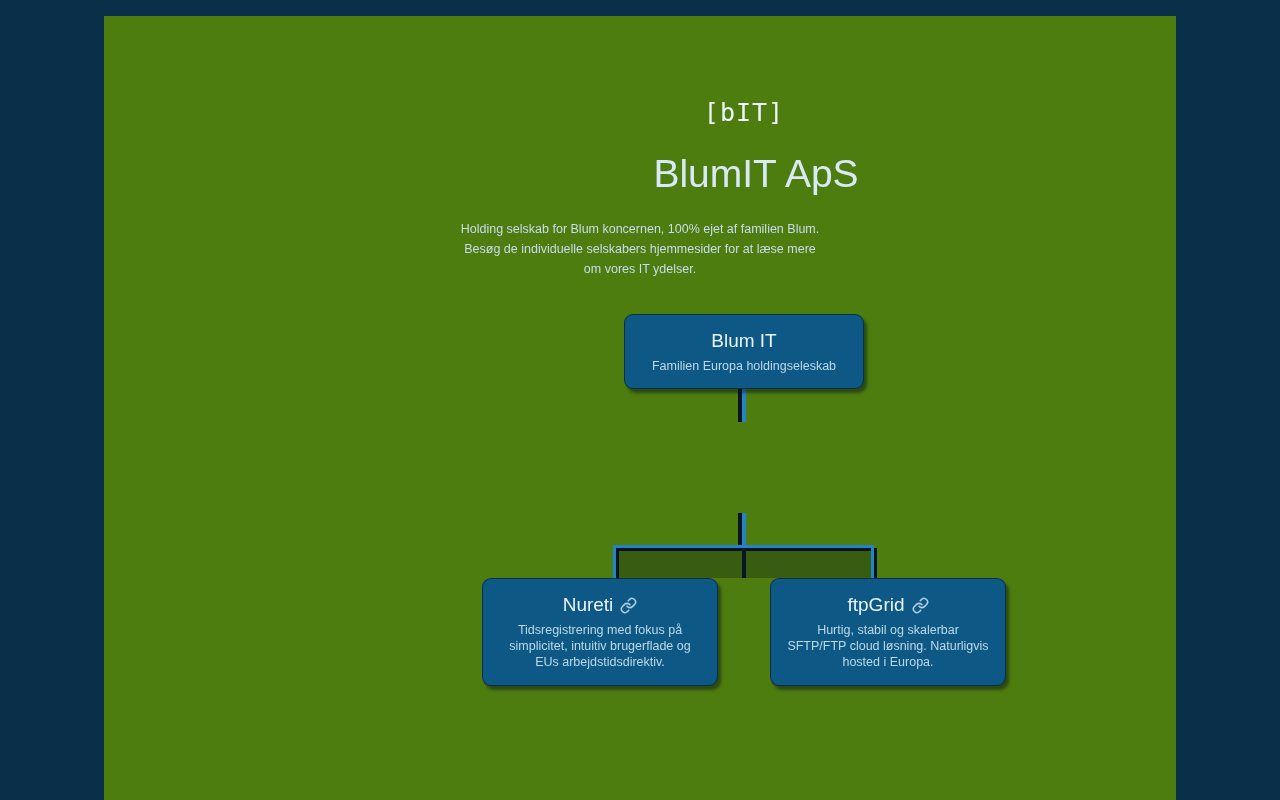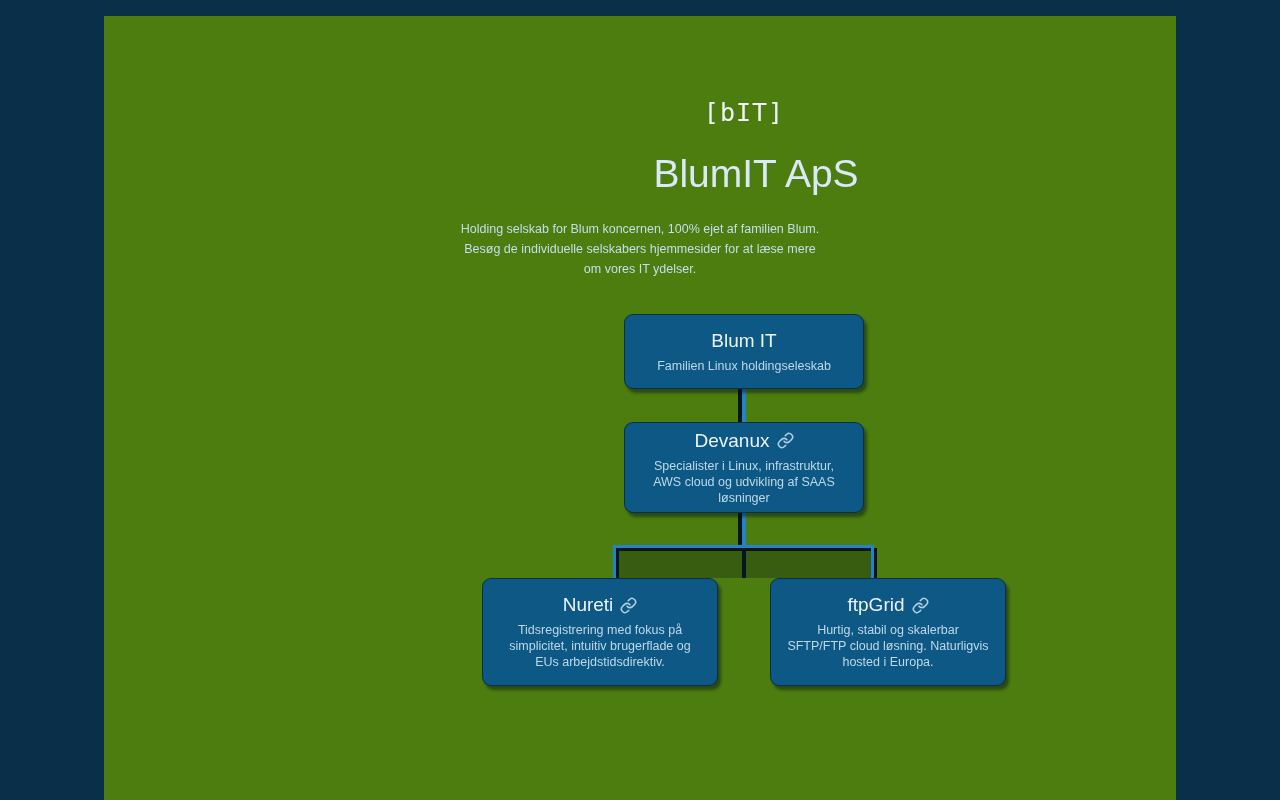--- a/index.html
+++ b/index.html
@@ -127,35 +127,23 @@
   <div class="c c-dark br-dark-m"></div>
   <div class="c c-dark br-dark-r"></div>
   <div class="c c-blue br-blue-h"></div>
   <div class="c c-blue br-blue-l"></div>
   <div class="c c-blue br-blue-r"></div>
 
   <div class="node node-blumit">
     <div class="node-title">
       <span>Blum IT</span>
     </div>
-    <div class="node-desc">Familien Linux holdingseleskab</div>
+    <div class="node-desc">Familien Europa holdingseleskab</div>
   </div>
 
-  <div class="node node-devanux">
-    <div class="node-title">
-      <span>Devanux</span>
-      <span class="link-icon">
-        <svg viewBox="0 0 24 24" fill="none" stroke="currentColor" stroke-width="2.2" stroke-linecap="round" stroke-linejoin="round">
-          <path d="M10 13a5 5 0 0 0 7.54.54l3-3a5 5 0 0 0-7.07-7.07l-1.72 1.71"></path>
-          <path d="M14 11a5 5 0 0 0-7.54-.54l-3 3a5 5 0 0 0 7.07 7.07l1.71-1.71"></path>
-        </svg>
-      </span>
-    </div>
-    <div class="node-desc">Specialister i Linux, infrastruktur, AWS cloud og udvikling af SAAS løsninger</div>
-  </div>
 
   <div class="node node-ftpgrid">
     <div class="node-title">
       <span>ftpGrid</span>
       <span class="link-icon">
         <svg viewBox="0 0 24 24" fill="none" stroke="currentColor" stroke-width="2.2" stroke-linecap="round" stroke-linejoin="round">
           <path d="M10 13a5 5 0 0 0 7.54.54l3-3a5 5 0 0 0-7.07-7.07l-1.72 1.71"></path>
           <path d="M14 11a5 5 0 0 0-7.54-.54l-3 3a5 5 0 0 0 7.07 7.07l1.71-1.71"></path>
         </svg>
       </span>

